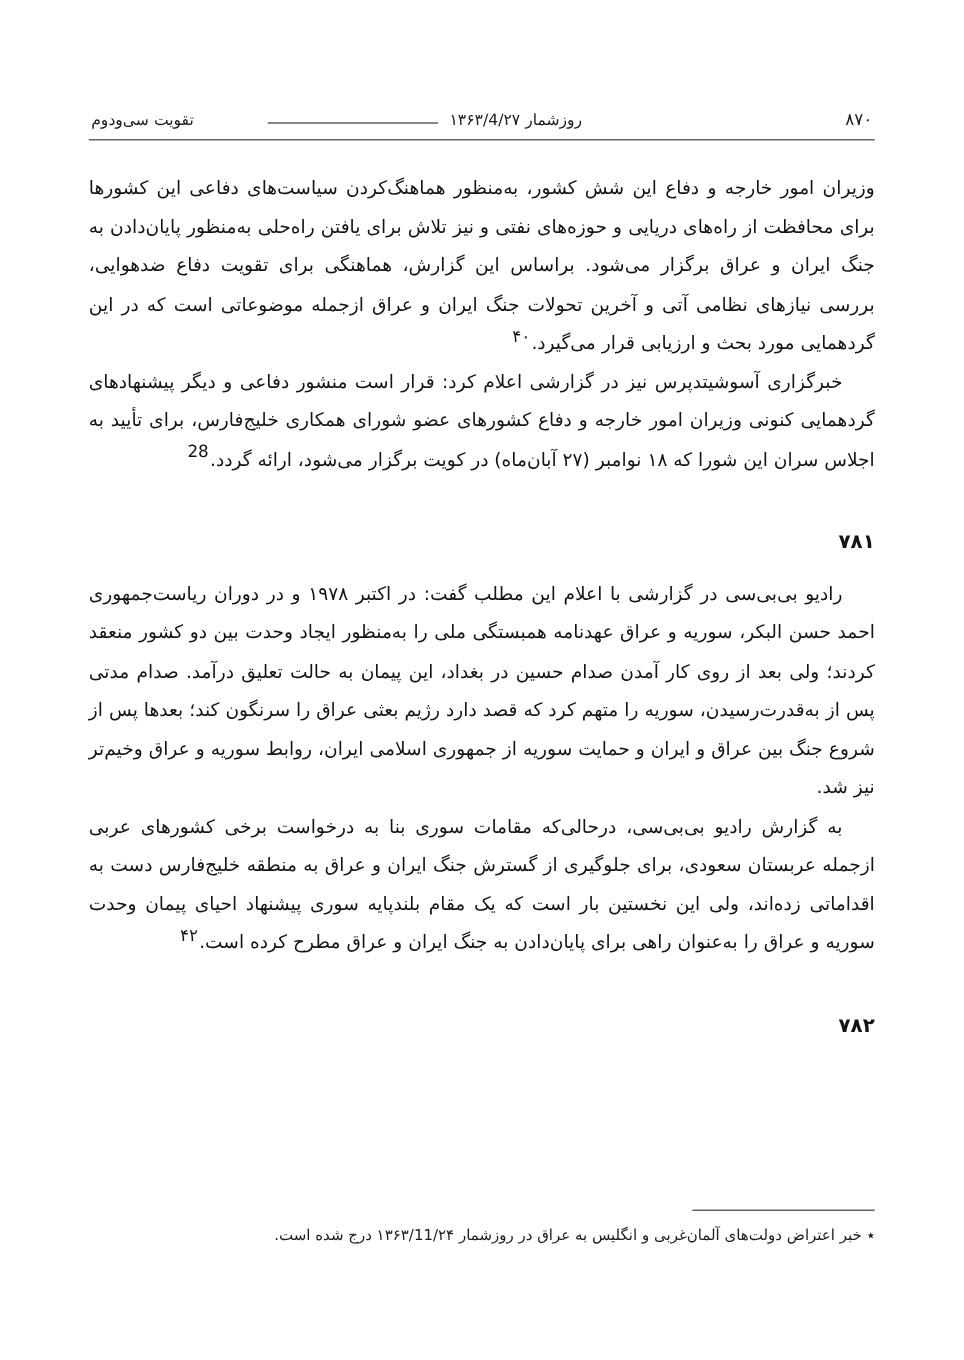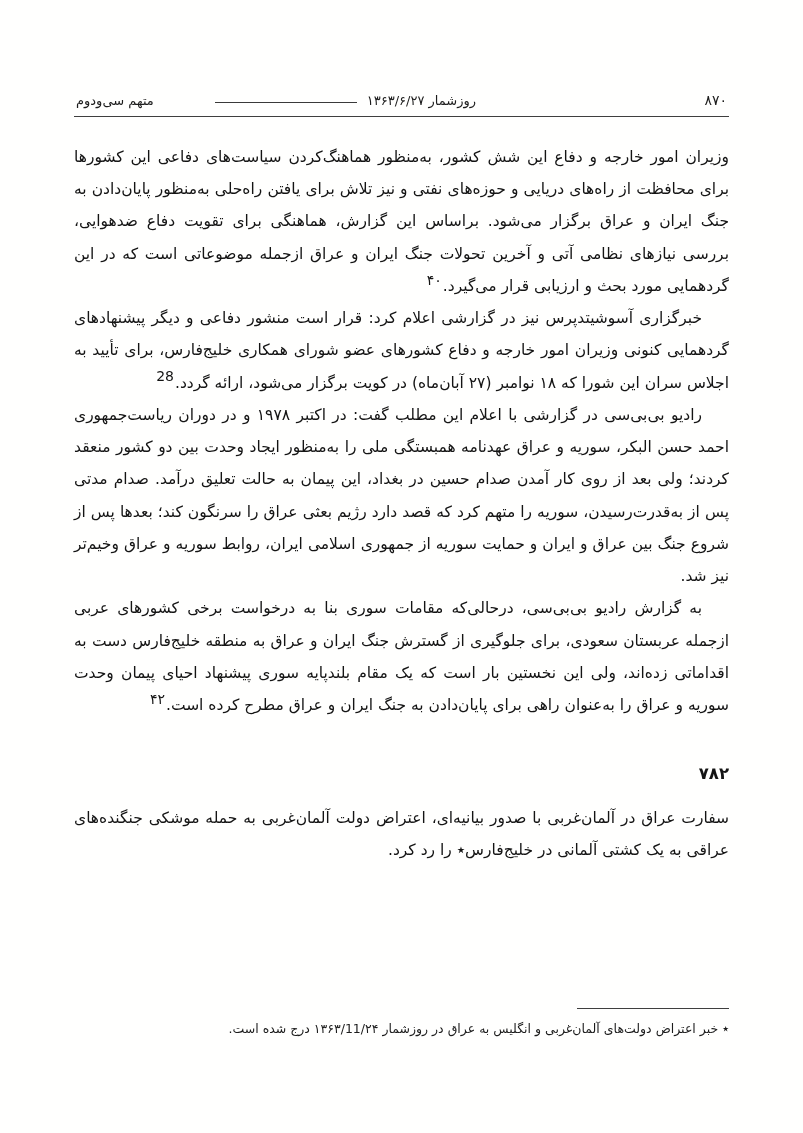--- a/index.html
+++ b/index.html
@@ -95,42 +95,42 @@
   }
 </style>
 </head>
 <body>
 
 <div class="page">
 
   <div class="running-header">
     <span class="page-num">۸۷۰</span>
     <span class="flex-gap"></span>
-    <span>روزشمار ۱۳۶۳/۶/۲۷</span>
+    <span>روزشمار ۱۳۶۳/4/۲۷</span>
     <span class="header-dash"></span>
     <span class="fixed-gap"></span>
-    <span>متهم سی‌ودوم</span>
+    <span>تقویت سی‌ودوم</span>
   </div>
   <hr class="header-divider">
 
   <div class="body-text">
 
     <p><span>وزیران امور خارجه و دفاع این شش کشور، به‌منظور هماهنگ‌کردن سیاست‌های دفاعی این کشورها برای محافظت از راه‌های دریایی و حوزه‌های نفتی و نیز تلاش برای یافتن راه‌حلی به‌منظور پایان‌دادن به جنگ ایران و عراق برگزار می‌شود. براساس این گزارش، هماهنگی برای تقویت دفاع ضدهوایی، بررسی نیازهای نظامی آتی و آخرین تحولات جنگ ایران و عراق ازجمله موضوعاتی است که در این گردهمایی مورد بحث و ارزیابی قرار می‌گیرد.</span><sup class="ref">۴۰</sup></p>
 
     <p class="indent"><span>خبرگزاری آسوشیتدپرس نیز در گزارشی اعلام کرد: قرار است منشور دفاعی و دیگر پیشنهادهای گردهمایی کنونی وزیران امور خارجه و دفاع کشورهای عضو شورای همکاری خلیج‌فارس، برای تأیید به اجلاس سران این شورا که ۱۸ نوامبر (۲۷ آبان‌ماه) در کویت برگزار می‌شود، ارائه گردد.</span><sup class="ref">28</sup></p>
 
+    <div class="section-heading">۷۸۱</div>
 
 
     <p class="indent"><span>رادیو بی‌بی‌سی در گزارشی با اعلام این مطلب گفت: در اکتبر ۱۹۷۸ و در دوران ریاست‌جمهوری احمد حسن البکر، سوریه و عراق عهدنامه همبستگی ملی را به‌منظور ایجاد وحدت بین دو کشور منعقد کردند؛ ولی بعد از روی کار آمدن صدام حسین در بغداد، این پیمان به حالت تعلیق درآمد. صدام مدتی پس از به‌قدرت‌رسیدن، سوریه را متهم کرد که قصد دارد رژیم بعثی عراق را سرنگون کند؛ بعدها پس از شروع جنگ بین عراق و ایران و حمایت سوریه از جمهوری اسلامی ایران، روابط سوریه و عراق وخیم‌تر نیز شد.</span></p>
 
     <p class="indent"><span>به گزارش رادیو بی‌بی‌سی، درحالی‌که مقامات سوری بنا به درخواست برخی کشورهای عربی ازجمله عربستان سعودی، برای جلوگیری از گسترش جنگ ایران و عراق به منطقه خلیج‌فارس دست به اقداماتی زده‌اند، ولی این نخستین بار است که یک مقام بلندپایه سوری پیشنهاد احیای پیمان وحدت سوریه و عراق را به‌عنوان راهی برای پایان‌دادن به جنگ ایران و عراق مطرح کرده است.</span><sup class="ref">۴۲</sup></p>
 
     <div class="section-heading">۷۸۲</div>
 
-    <p><span>سفارت عراق در آلمان‌غربی با صدور بیانیه‌ای، اعتراض دولت آلمان‌غربی به حمله موشکی جنگنده‌های عراقی به یک کشتی آلمانی در خلیج‌فارس٭ را رد کرد.</span></p>
 
 
   </div>
 
   <div class="footnote-area">
     <div class="footnote-rule"></div>
     <div><span class="footnote-marker">٭</span><span>خبر اعتراض دولت‌های آلمان‌غربی و انگلیس به عراق در روزشمار ۱۳۶۳/11/۲۴ درج شده است.</span></div>
   </div>
 
 </div>

